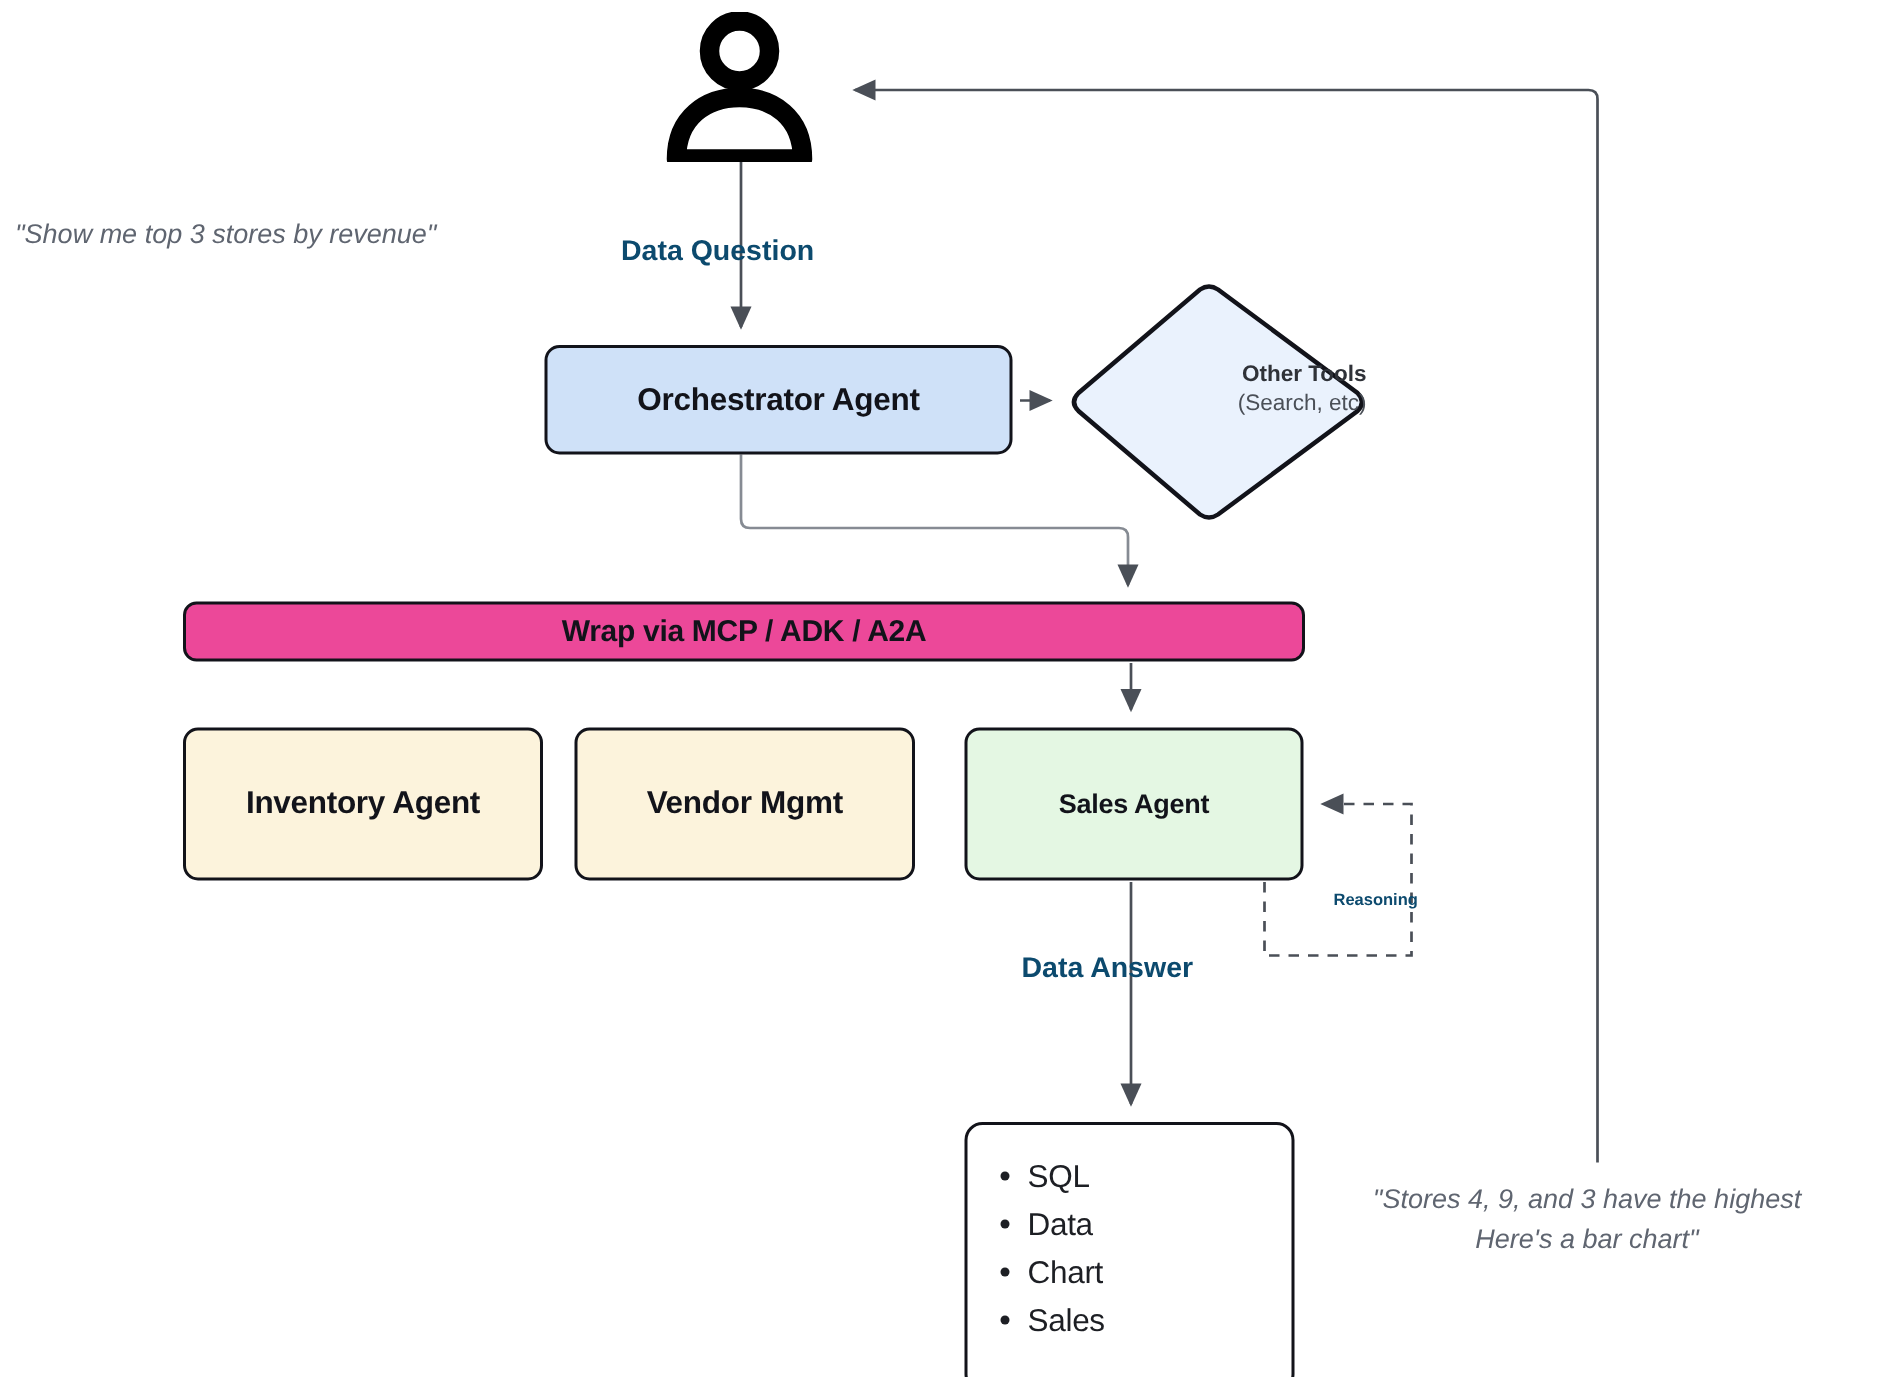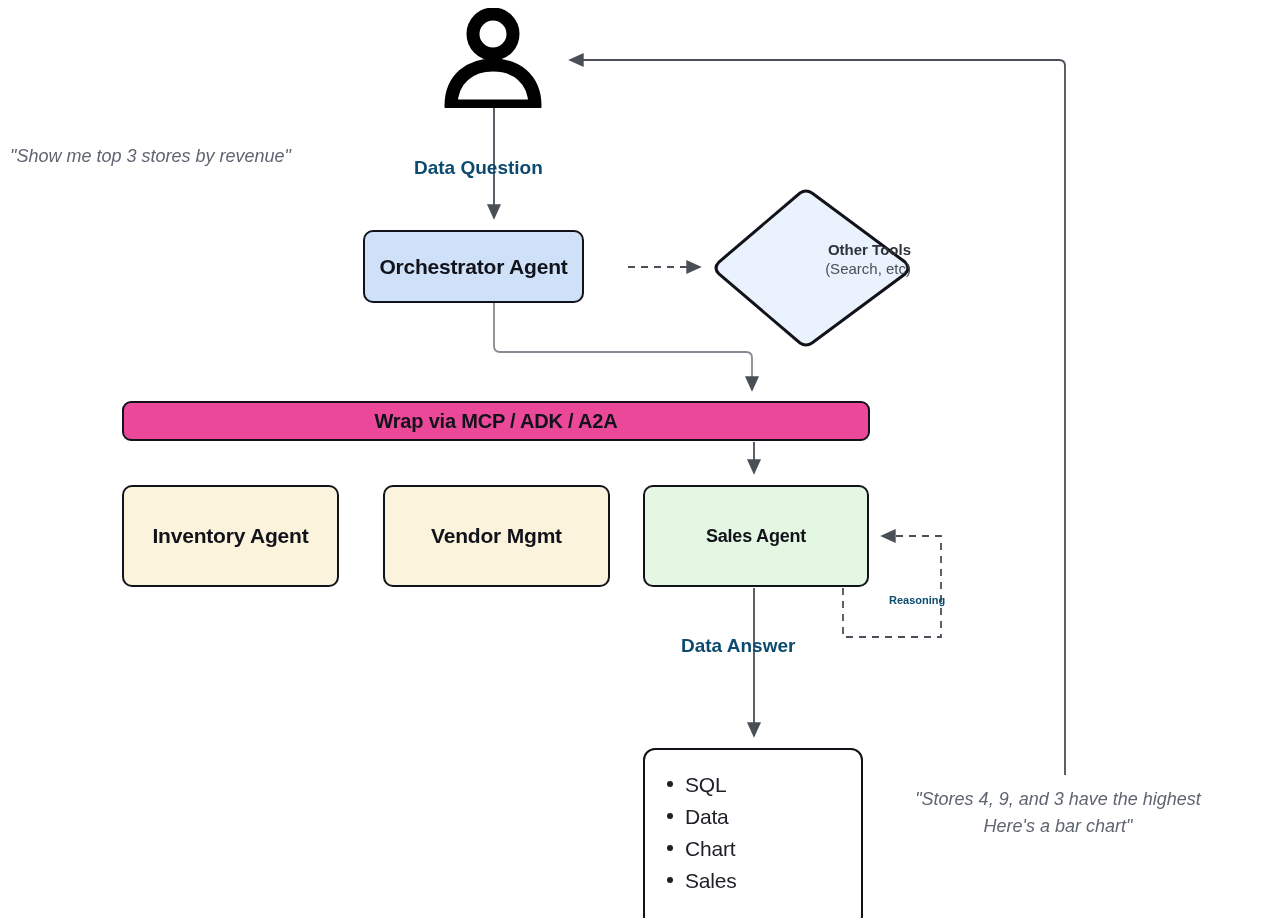--- a/index.html
+++ b/index.html
@@ -32,32 +32,32 @@
     align-items: center;
     justify-content: center;
     text-align: center;
     border: 2.5px solid #12131a;
     border-radius: 10px;
     font-weight: bold;
     color: #12131a;
     letter-spacing: -0.2px;
   }
   .node-orchestrator {
-    left: 363px; top: 230px; width: 221px; height: 73px;
+    left: 363px; top: 230px; width: 312px; height: 73px;
     background: #cfe1f8;
     font-size: 21px;
   }
   .node-mcp {
     left: 122px; top: 401px; width: 748px; height: 40px;
     background: #ec4899;
     border-radius: 9px;
     font-size: 20px;
   }
   .node-inventory {
-    left: 122px; top: 485px; width: 217px; height: 102px;
+    left: 122px; top: 485px; width: 240px; height: 102px;
     background: #fcf3dc;
     font-size: 21px;
   }
   .node-vendor {
     left: 383px; top: 485px; width: 227px; height: 102px;
     background: #fcf3dc;
     font-size: 21px;
   }
   .node-sales {
     left: 643px; top: 485px; width: 226px; height: 102px;

